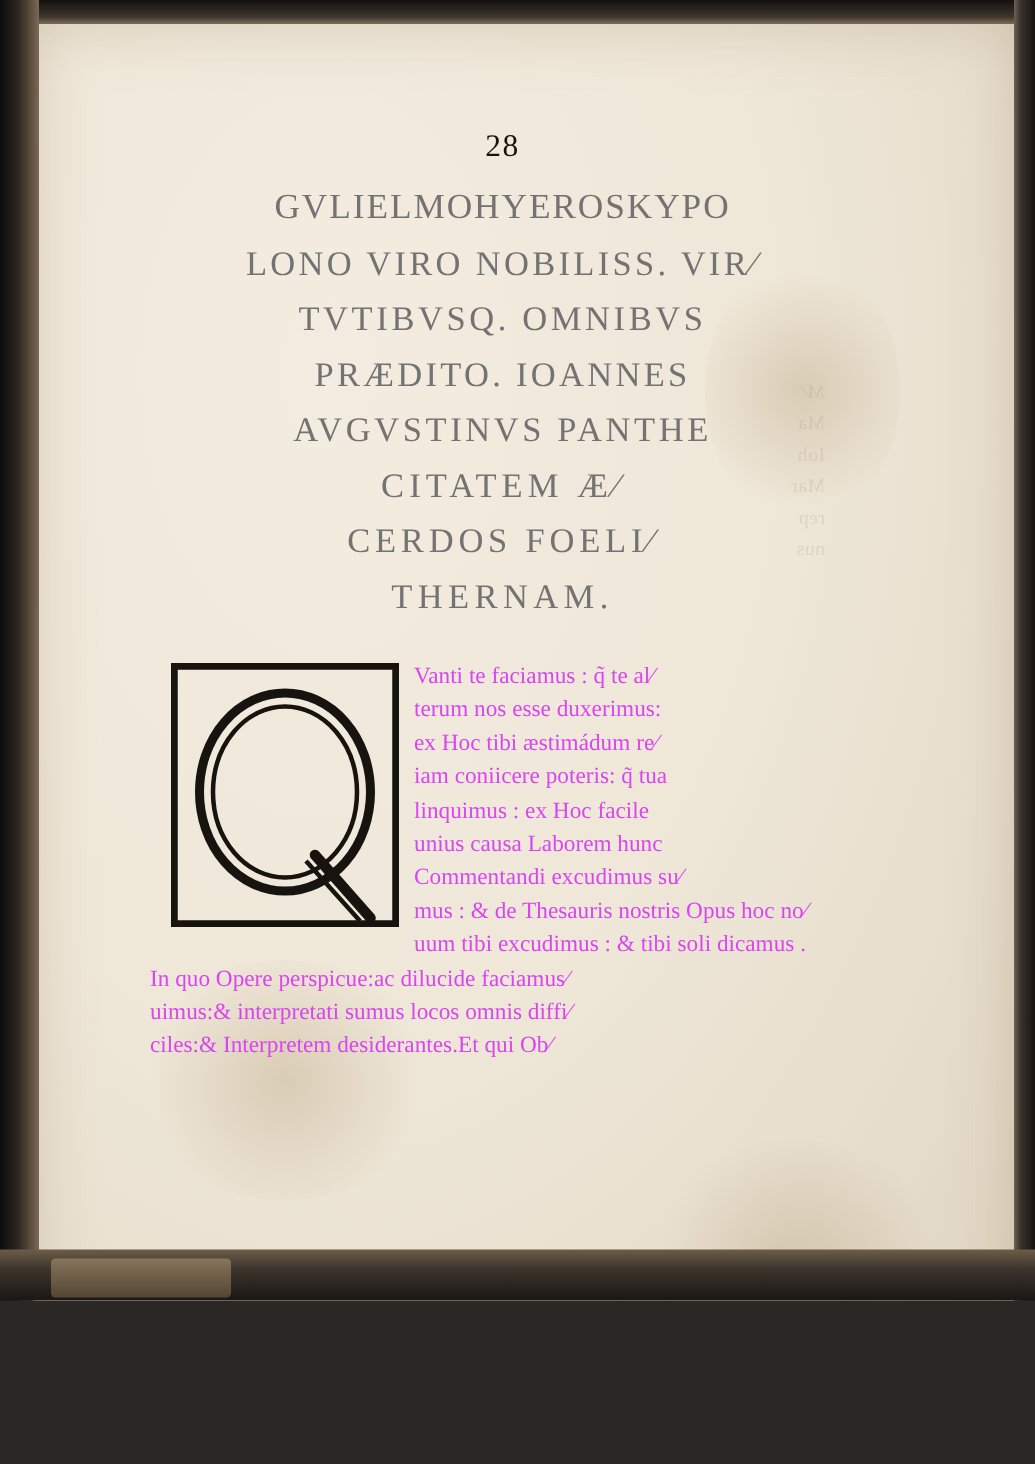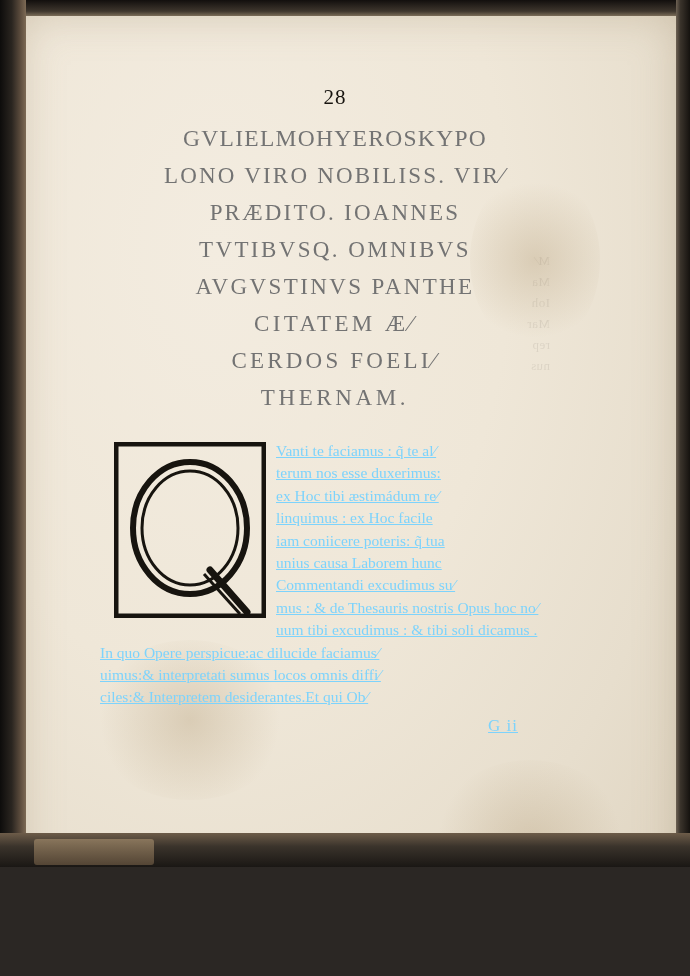--- a/index.html
+++ b/index.html
@@ -138,24 +138,23 @@
   .title .tline.l7 { letter-spacing: 3.2px; }
   .title .tline.l8 { letter-spacing: 3.4px; }
   .title .tline.l9 { letter-spacing: 3.6px; }
 
   
   .body {
     position: relative;
     margin-top: 24px;
     font-size: 15.5px;
     line-height: 22.4px;
-    color: #7dd3fc;
+    color: #d946ef;
     text-align: justify;
     font-family: "Liberation Serif", serif;
-    text-decoration: underline;
   }
 
   .initial {
     float: left;
     width: 152px;
     height: 176px;
     margin: 2px 10px 2px 14px;
     position: relative;
   }
   .initial svg { display: block; }
@@ -192,22 +191,22 @@
   <div class="stain" style="left:90px; top:640px; width:200px; height:160px;"></div>
   <div class="stain" style="left:430px; top:760px; width:200px; height:170px;"></div>
 
   <div class="textblock">
 
     <div class="folio">28</div>
 
     <div class="title">
       <span class="tline l1">GVLIELMOHYEROSKYPO</span>
       <span class="tline l2">LONO VIRO NOBILISS. VIR⁄</span>
+      <span class="tline l3">TVTIBVSQ. OMNIBVS</span>
       <span class="tline l4">PRÆDITO. IOANNES</span>
-      <span class="tline l3">TVTIBVSQ. OMNIBVS</span>
       <span class="tline l5">AVGVSTINVS PANTHE</span>
       <span class="tline l8">CITATEM Æ⁄</span>
       <span class="tline l7">CERDOS FOELI⁄</span>
       <span class="tline l9">THERNAM.</span>
     </div>
 
     <div class="body">
 
       <div class="initial">
         <svg width="152" height="176" viewBox="0 0 152 176" xmlns="http://www.w3.org/2000/svg">
@@ -216,32 +215,31 @@
           <ellipse cx="76" cy="86" rx="48" ry="57" fill="none" stroke="#17140f" stroke-width="3"></ellipse>
           <path d="M96 128 L133 170" stroke="#17140f" stroke-width="7" stroke-linecap="round" fill="none"></path>
           <path d="M90 132 L126 172" stroke="#17140f" stroke-width="3" fill="none"></path>
         </svg>
       </div>
 
       <div class="bodytext">
         <p>Vanti te faciamus : q̃ te al⁄</p>
         <p>terum nos esse duxerimus:</p>
         <p>ex Hoc tibi æstimádum re⁄</p>
+        <p>iam coniicere poteris: q̃ tua</p>
         <p>linquimus : ex Hoc facile</p>
-        <p>iam coniicere poteris: q̃ tua</p>
         <p>unius causa Laborem hunc</p>
         <p>Commentandi excudimus su⁄</p>
         <p>mus : &amp; de Thesauris nostris Opus hoc no⁄</p>
         <p>uum tibi excudimus : &amp; tibi soli dicamus .</p>
         <p>In quo Opere perspicue:ac dilucide faciamus⁄</p>
         <p>uimus:&amp; interpretati sumus locos omnis diffi⁄</p>
         <p>ciles:&amp; Interpretem desiderantes.Et qui Ob⁄</p>
       </div>
 
-      <div class="signature">G  ii</div>
     </div>
   </div>
 
   <div class="edge-top"></div>
   <div class="edge-right"></div>
   <div class="binding-left"></div>
   <div class="binding-bottom"></div>
   <div class="clasp"></div>
 </div>
 

